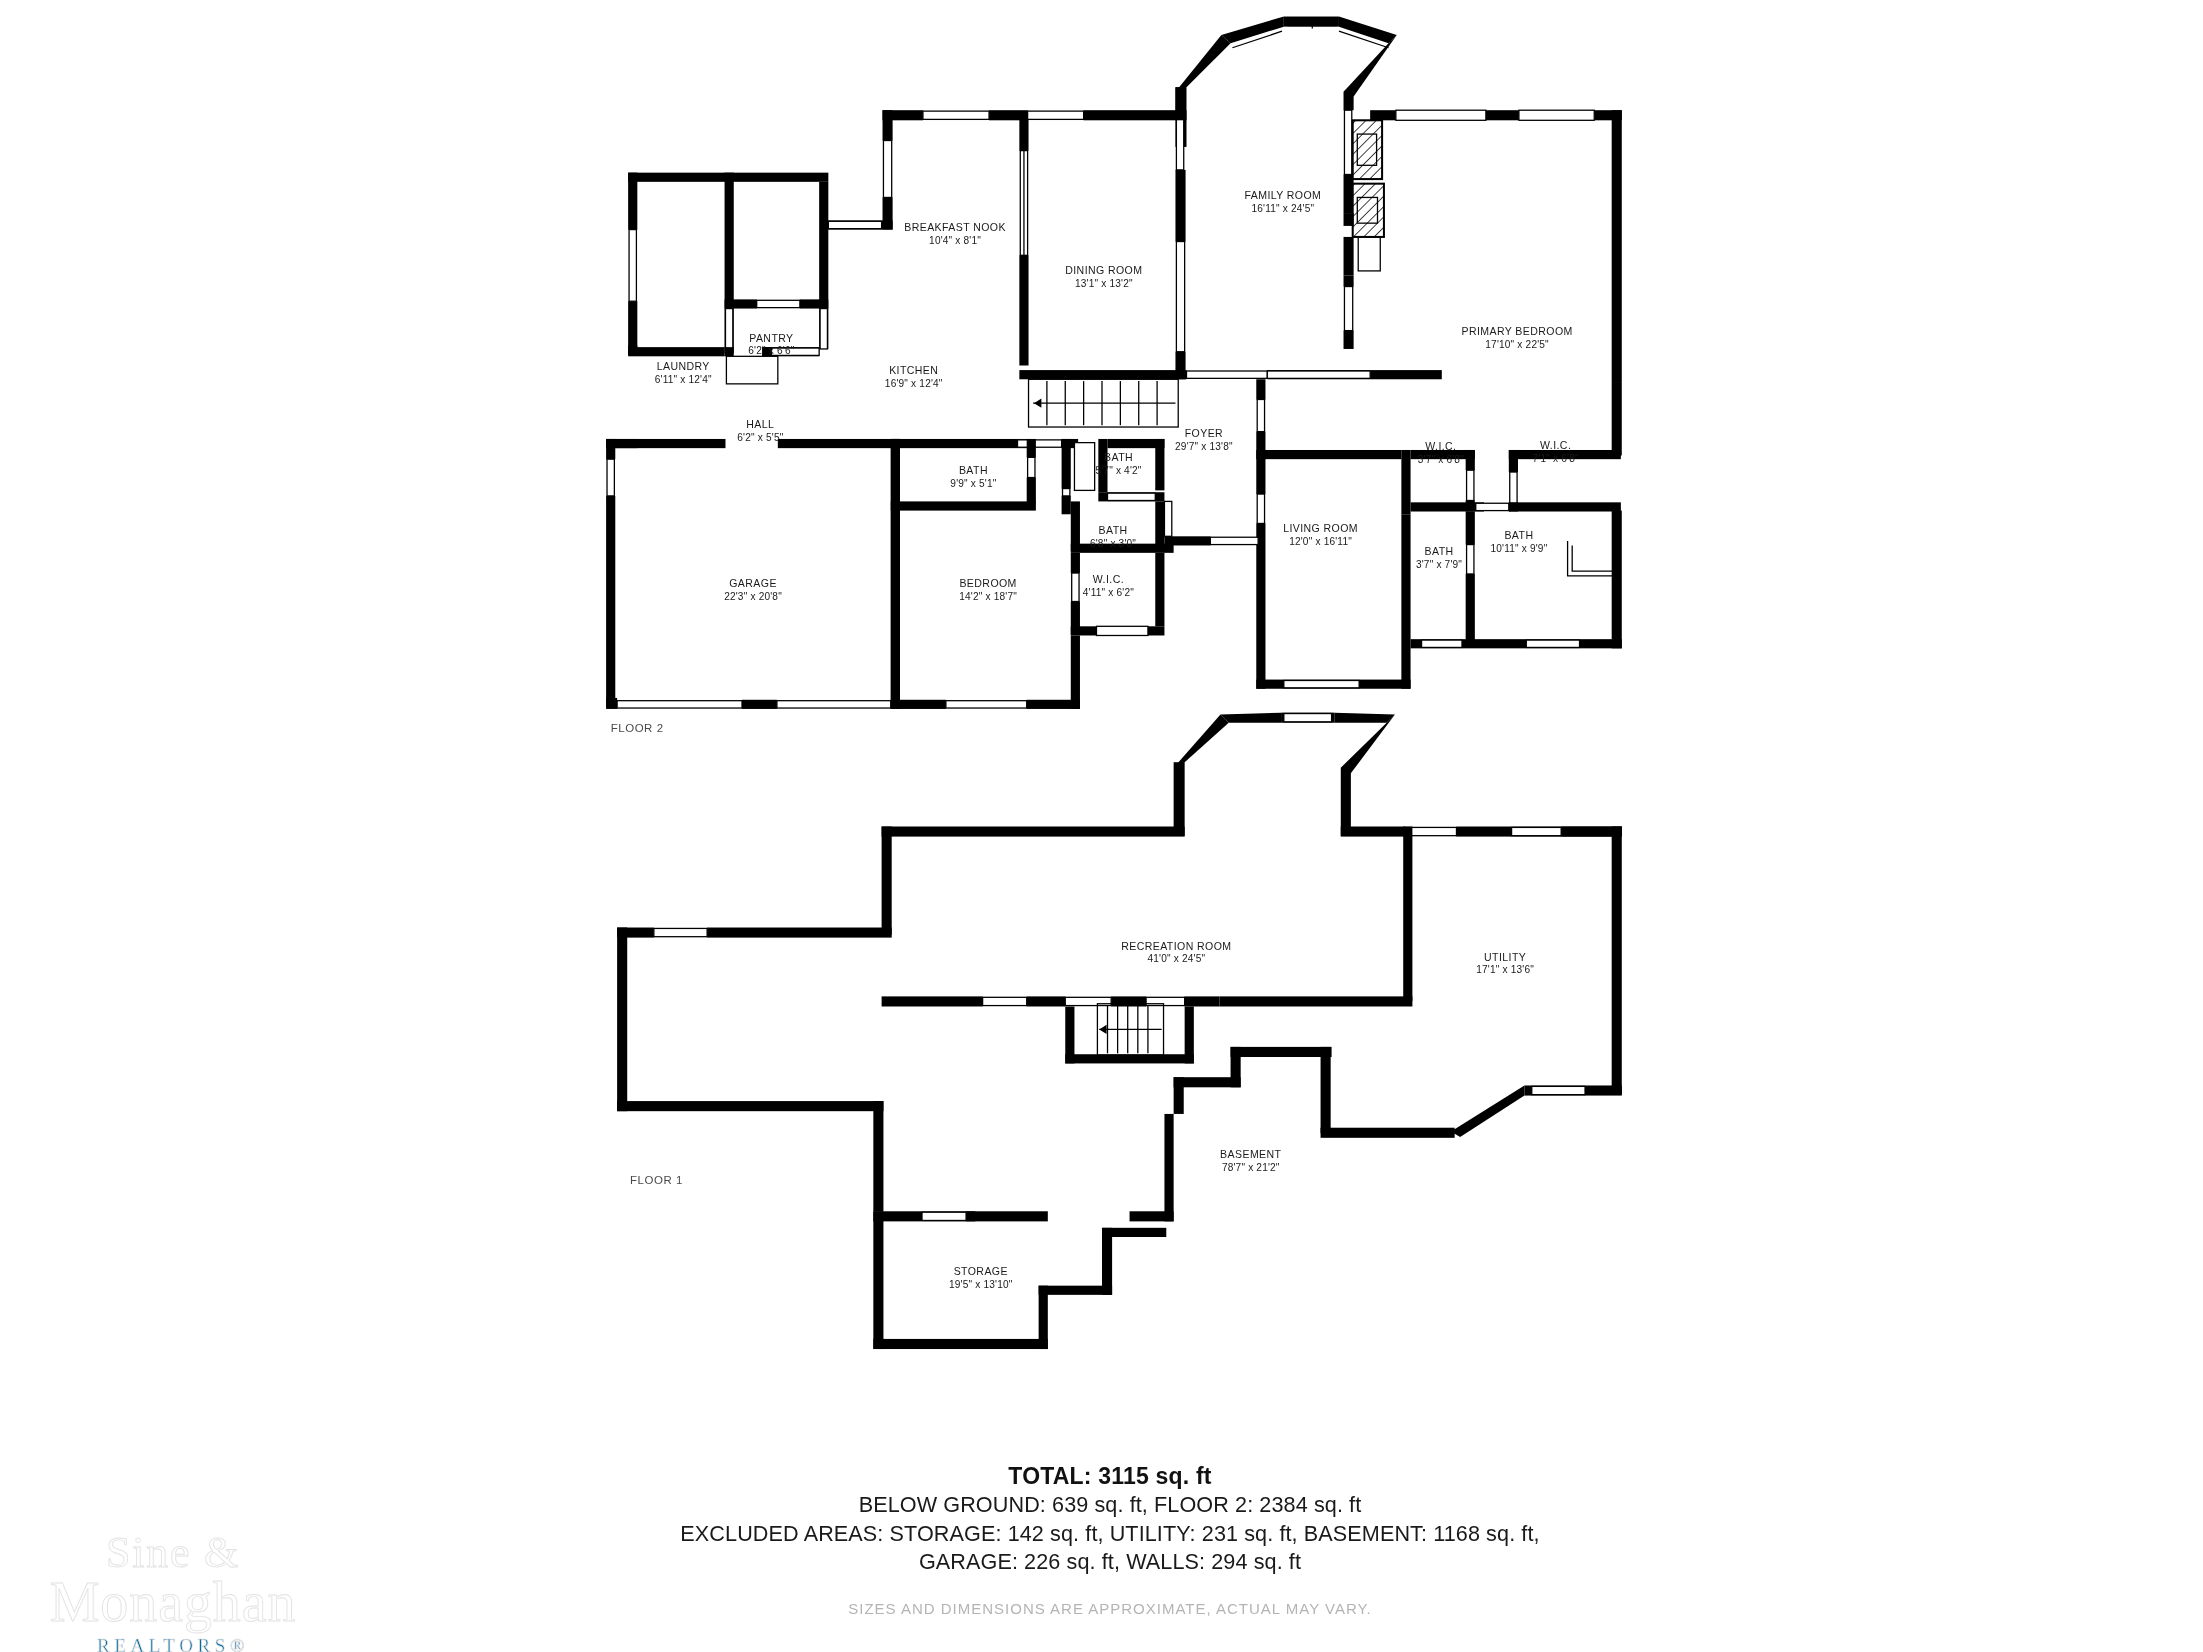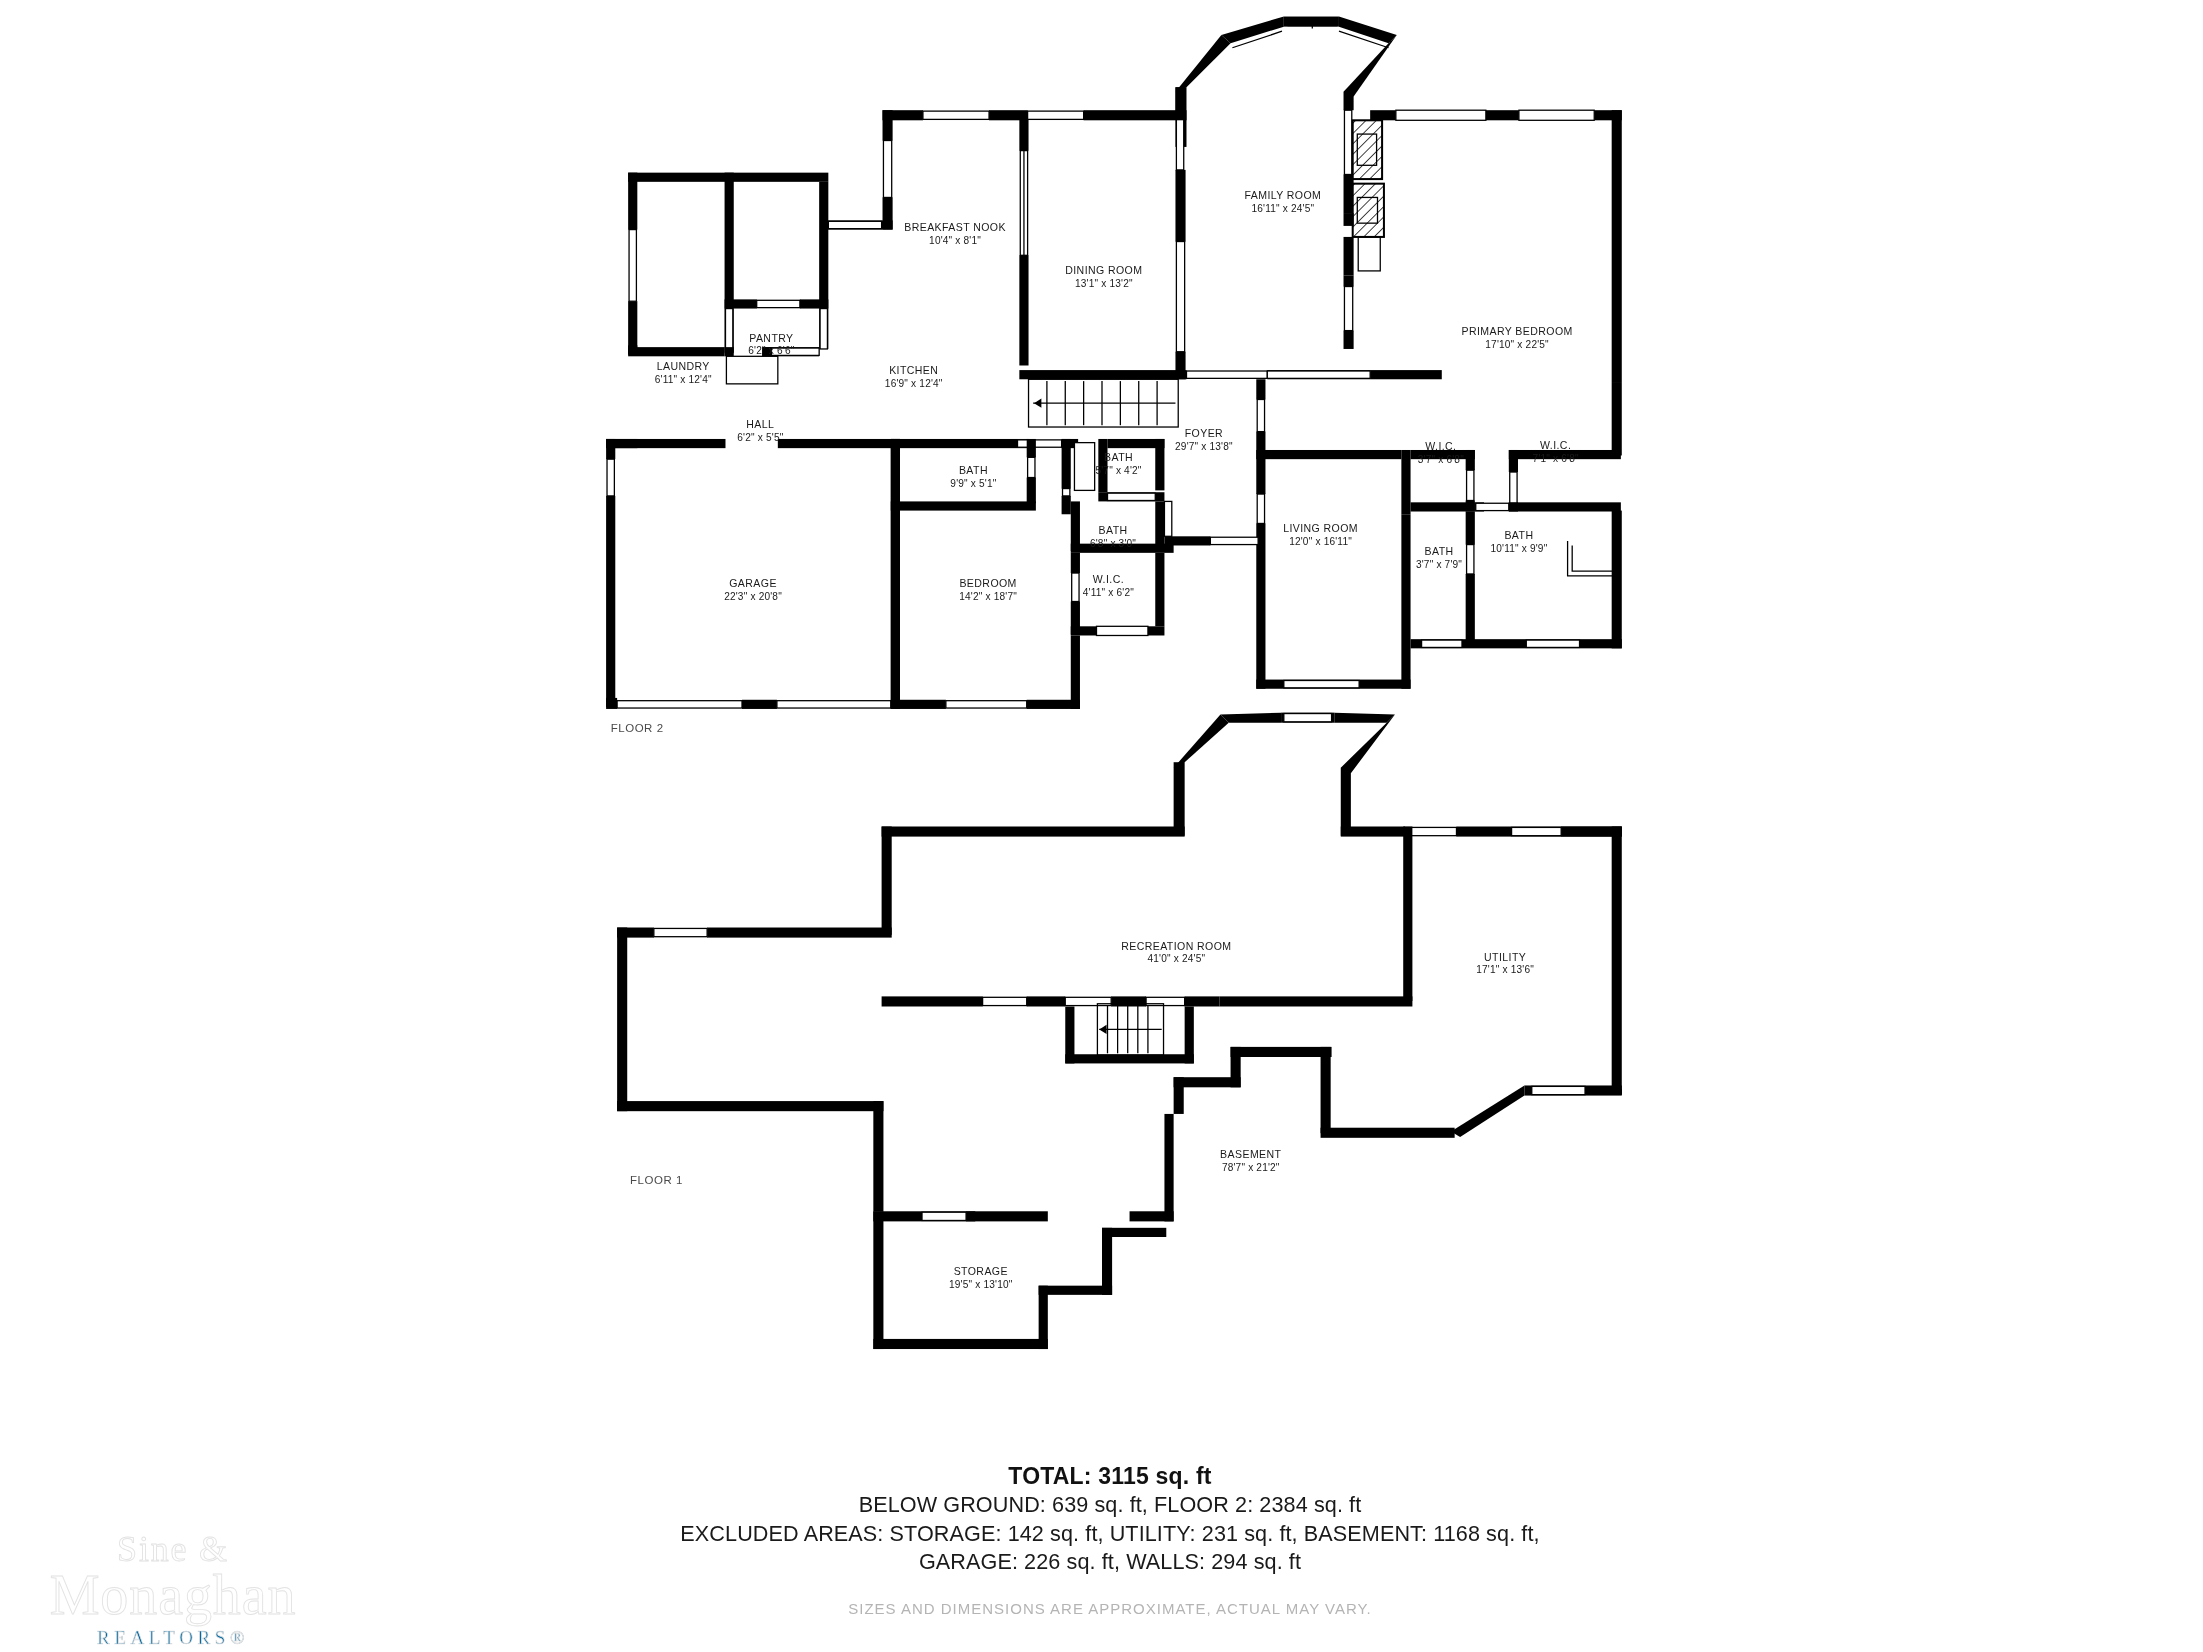--- a/index.html
+++ b/index.html
@@ -87,21 +87,21 @@
   #logo {
     position: absolute;
     left: 40px;
     top: 1532px;
     width: 266px;
     text-align: center;
     user-select: none;
   }
   #logo .l1 {
     font-family: "Liberation Serif", serif;
-    font-size: 36px;
+    font-size: 44px;
     letter-spacing: 1.8px;
     color: #ffffff;
     -webkit-text-stroke: 0.9px #e3e3e3;
     line-height: 0.96;
     white-space: nowrap;
   }
   #logo .l2 {
     font-family: "Liberation Serif", serif;
     font-size: 56px;
     letter-spacing: 0.9px;

